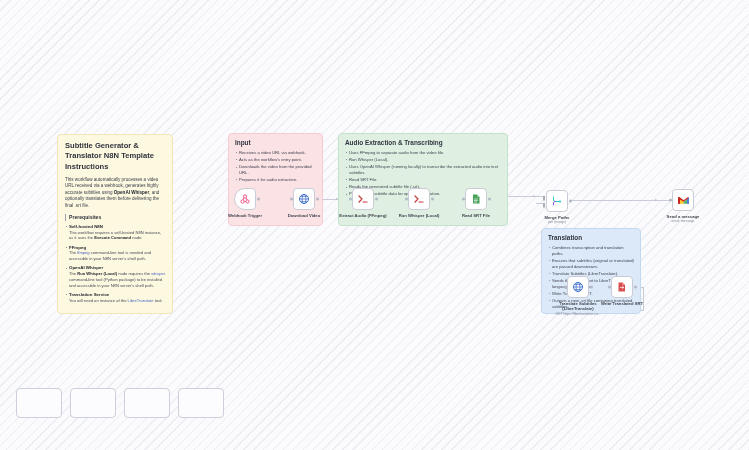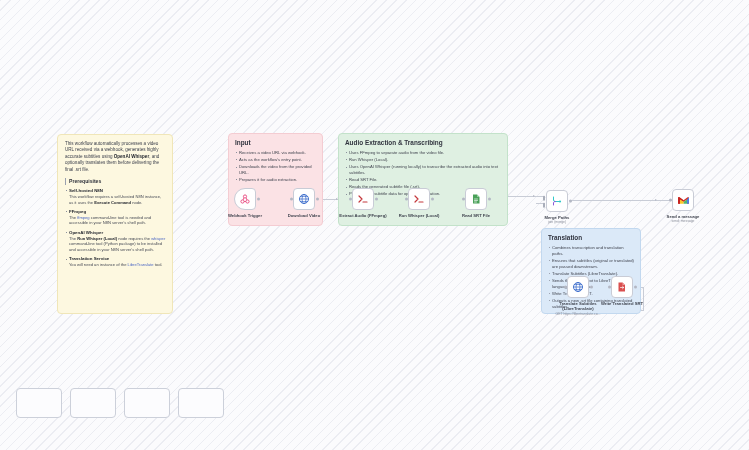--- a/index.html
+++ b/index.html
@@ -266,20 +266,21 @@
   <div class="wire-arrow" style="left:655px; top:200px;"></div>
 
   <div class="wire" style="left:589px; top:287px; width:22px;"></div>
   <div class="wire-arrow" style="left:598px; top:287px;"></div>
   <div class="wire" style="left:633px; top:287px; width:11px;"></div>
   <div class="wire-v" style="left:643px; top:287px; height:24px;"></div>
   <div class="wire" style="left:589px; top:310px; width:55px;"></div>
   <div class="wire-v" style="left:589px; top:296px; height:15px;"></div>
 
   <div class="note note-instructions">
+    <div class="note-title big">Subtitle Generator &amp; Translator N8N Template Instructions</div>
     <p class="note-para"><span>This workflow automatically processes a video URL received via a webhook, generates highly accurate subtitles using </span><b>OpenAI Whisper</b><span>, and optionally translates them before delivering the final .srt file.</span></p>
     <div class="sec-head">Prerequisites</div>
     <ul class="prereq">
       <li>
         <span class="prereq-name">Self-hosted N8N</span>
         <span class="prereq-desc"><span>This workflow requires a self-hosted N8N instance, as it uses the </span><b>Execute Command</b><span> node.</span></span>
       </li>
       <li>
         <span class="prereq-name">FFmpeg</span>
         <span class="prereq-desc"><span>The </span><span class="lnk">ffmpeg</span><span> command-line tool is needed and accessible in your N8N server's shell path.</span></span>

